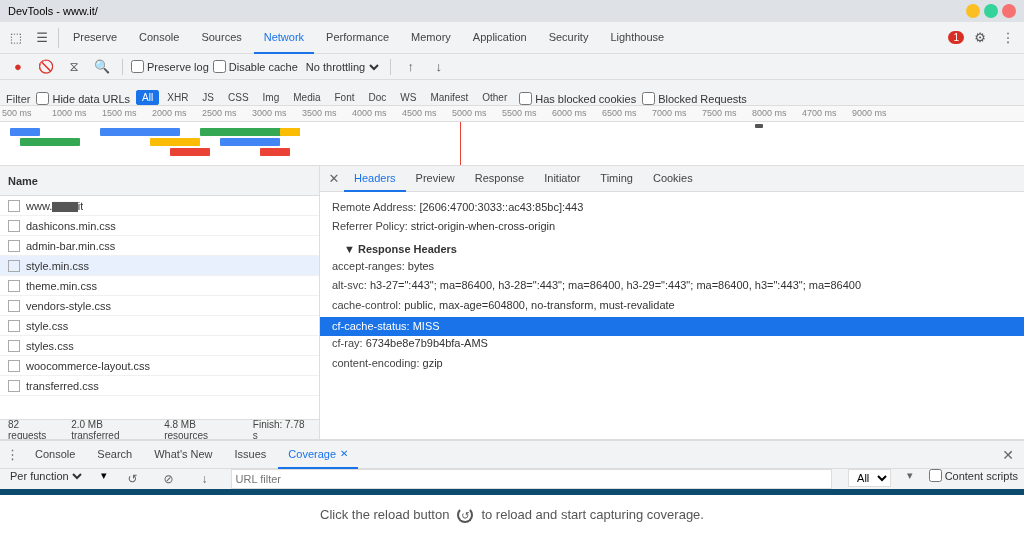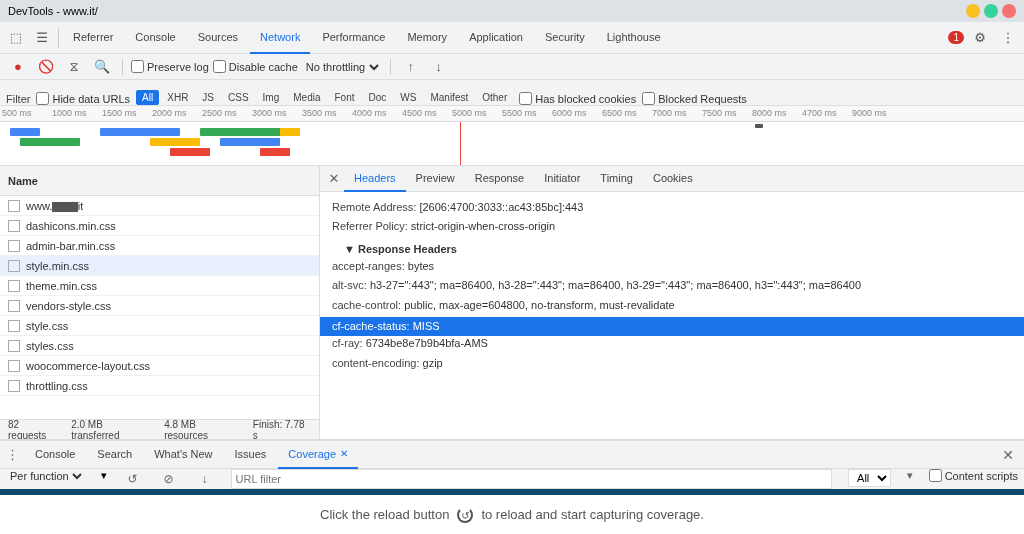--- a/index.html
+++ b/index.html
@@ -377,21 +377,21 @@
     <button class="title-bar-btn btn-close"></button>
   </div>
 </div>
 
 <div class="devtools">
 
   <div class="devtools-nav">
     <button class="nav-icon-btn">⬚</button>
     <button class="nav-icon-btn">☰</button>
     <div class="nav-sep"></div>
-    <div class="nav-tab">Referrer</div>
+    <div class="nav-tab">Preserve</div>
     <div class="nav-tab">Console</div>
     <div class="nav-tab">Sources</div>
     <div class="nav-tab active">Network</div>
     <div class="nav-tab">Performance</div>
     <div class="nav-tab">Memory</div>
     <div class="nav-tab">Application</div>
     <div class="nav-tab">Security</div>
     <div class="nav-tab">Lighthouse</div>
     <div class="nav-right">
       <span class="badge-red">1</span>
@@ -526,21 +526,21 @@
         <div class="file-list-item">
           <div class="file-icon"></div>
           <span class="file-name">styles.css</span>
         </div>
         <div class="file-list-item">
           <div class="file-icon"></div>
           <span class="file-name">woocommerce-layout.css</span>
         </div>
         <div class="file-list-item">
           <div class="file-icon"></div>
-          <span class="file-name">throttling.css</span>
+          <span class="file-name">transferred.css</span>
         </div>
       </div>
 
       <div class="status-bar">
         <span>82 requests</span>
         <span>2.0 MB transferred</span>
         <span>4.8 MB resources</span>
         <span>Finish: 7.78 s</span>
       </div>
     </div>

